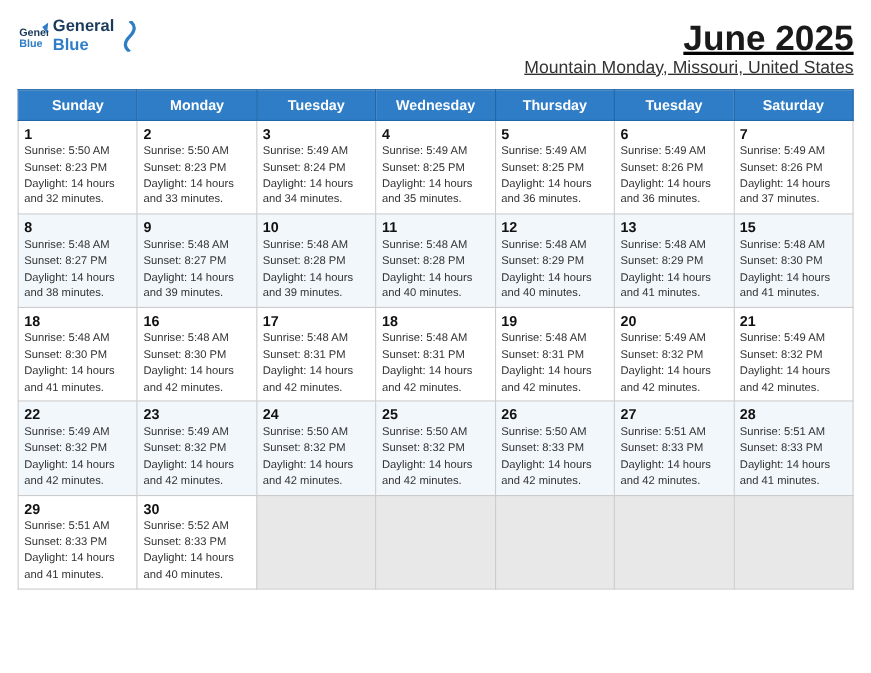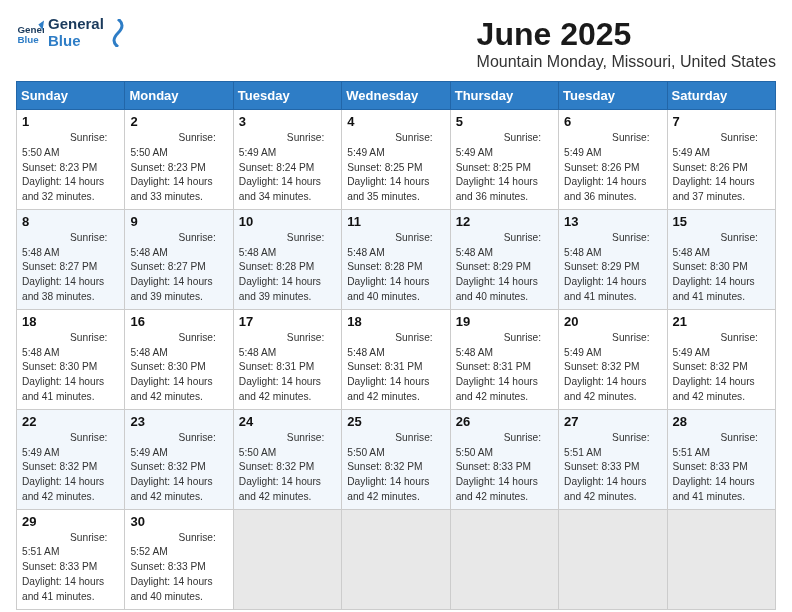--- a/index.html
+++ b/index.html
@@ -19,21 +19,22 @@
     .logo {
       display: flex;
       align-items: center;
       gap: 4px;
     }
     .logo-icon {
       width: 28px;
       height: 28px;
     }
     .title-area {
-      text-align: left;
+      text-align: right;
+      text-decoration: underline;
     }
     .month-title {
       font-size: 32px;
       font-weight: bold;
       color: #1a1a1a;
     }
     .location-title {
       font-size: 16px;
       color: #333;
     }
@@ -41,21 +42,21 @@
       width: 100%;
       border-collapse: collapse;
       border: 1px solid #ccc;
     }
     .calendar th {
       background: #2e7dc6;
       color: #fff;
       font-size: 13px;
       font-weight: bold;
       padding: 6px 4px;
-      text-align: left;
+      text-align: center;
       border: 1px solid #2266a8;
     }
     .calendar td {
       vertical-align: top;
       border: 1px solid #ccc;
       padding: 4px 5px;
       font-size: 10.5px;
       color: #333;
       background: #fff;
       width: 108px;
@@ -71,21 +72,20 @@
       display: block;
       margin-bottom: 2px;
     }
     .empty-cell {
       background: #e8e8e8 !important;
     }
     .cell-content {
       font-size: 10.2px;
       line-height: 1.45;
       color: #333;
-      margin-left: 48px;
     }
   </style>
 </head>
 <body>
 
 <div class="header-area">
   <div class="logo">
     <svg class="logo-icon" viewBox="0 0 40 40" xmlns="http://www.w3.org/2000/svg">
       <text x="2" y="20" font-size="14" font-weight="bold" fill="#1a3a5c">General</text>
       <text x="2" y="34" font-size="14" font-weight="bold" fill="#2e7dc6">Blue</text>

